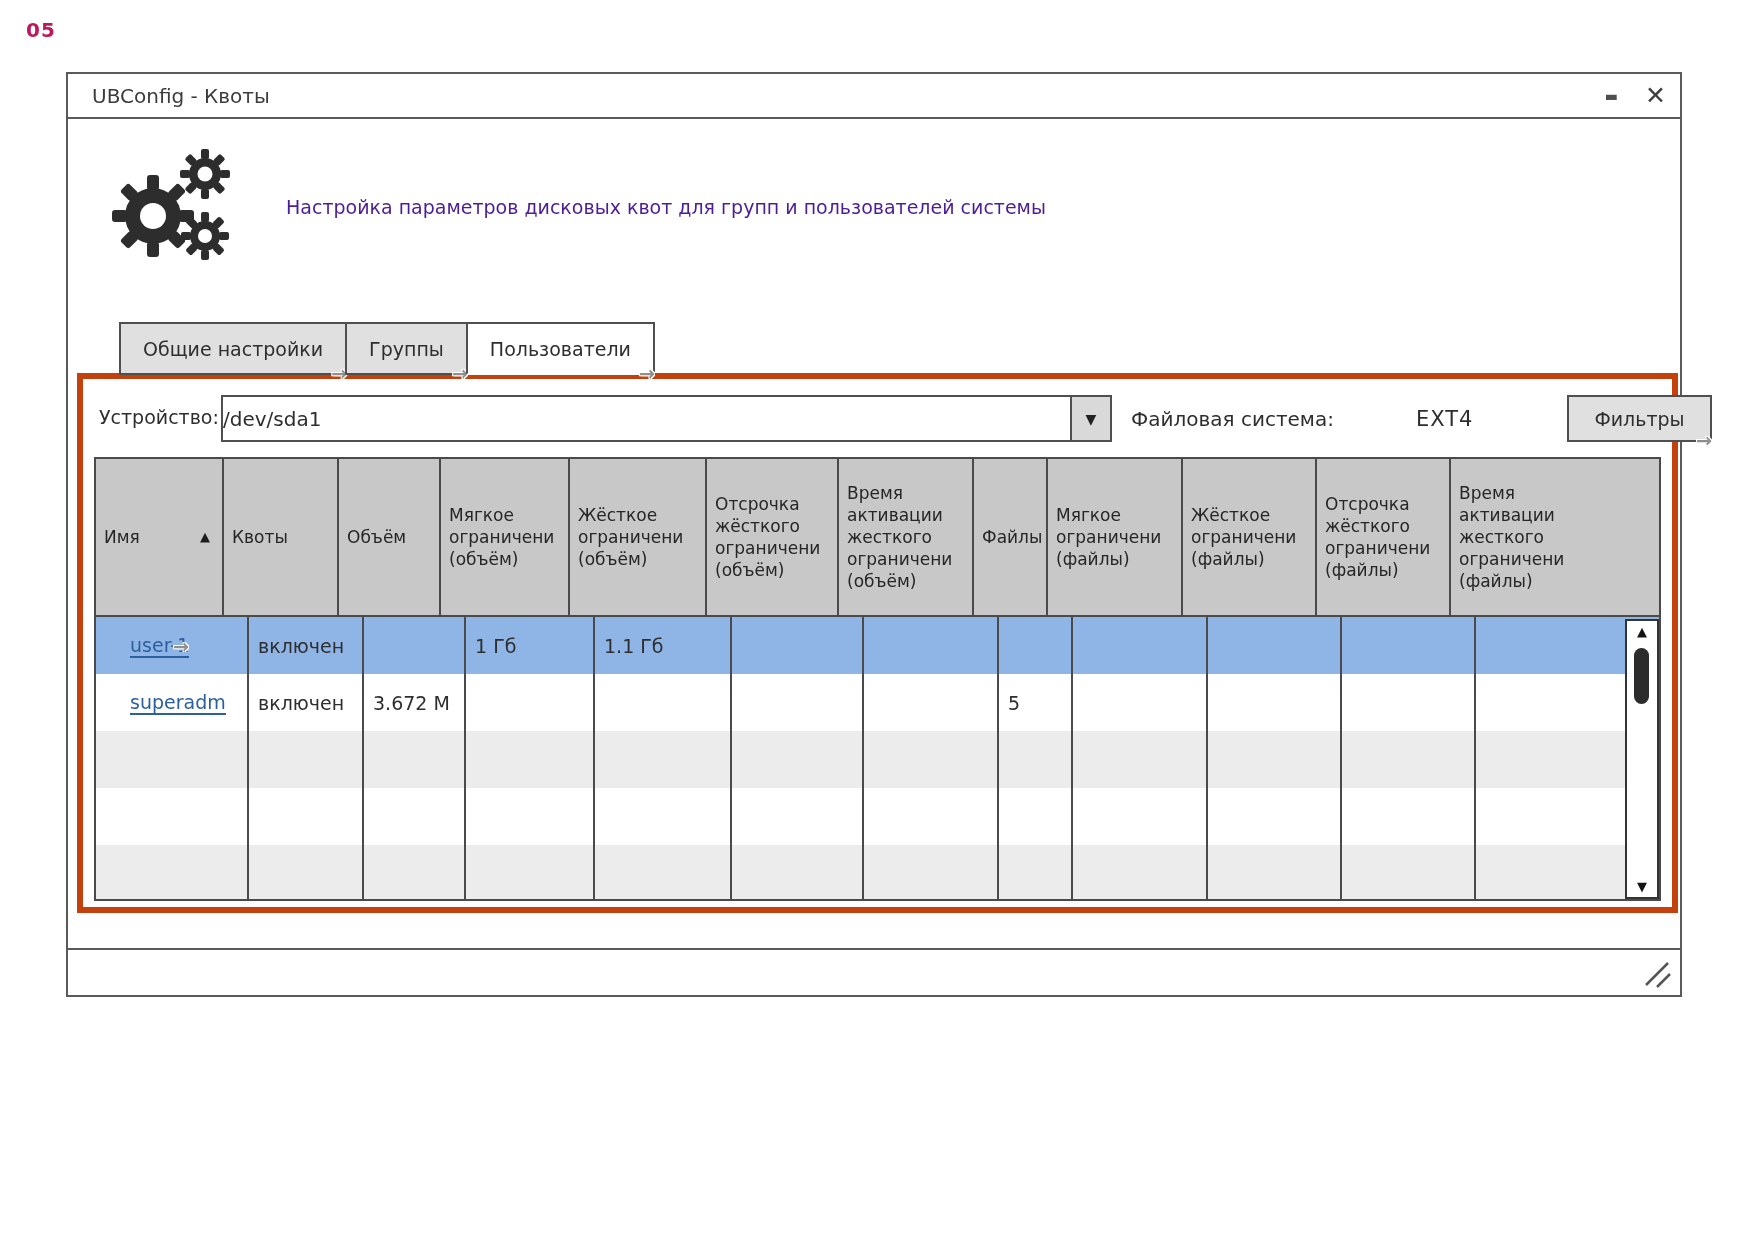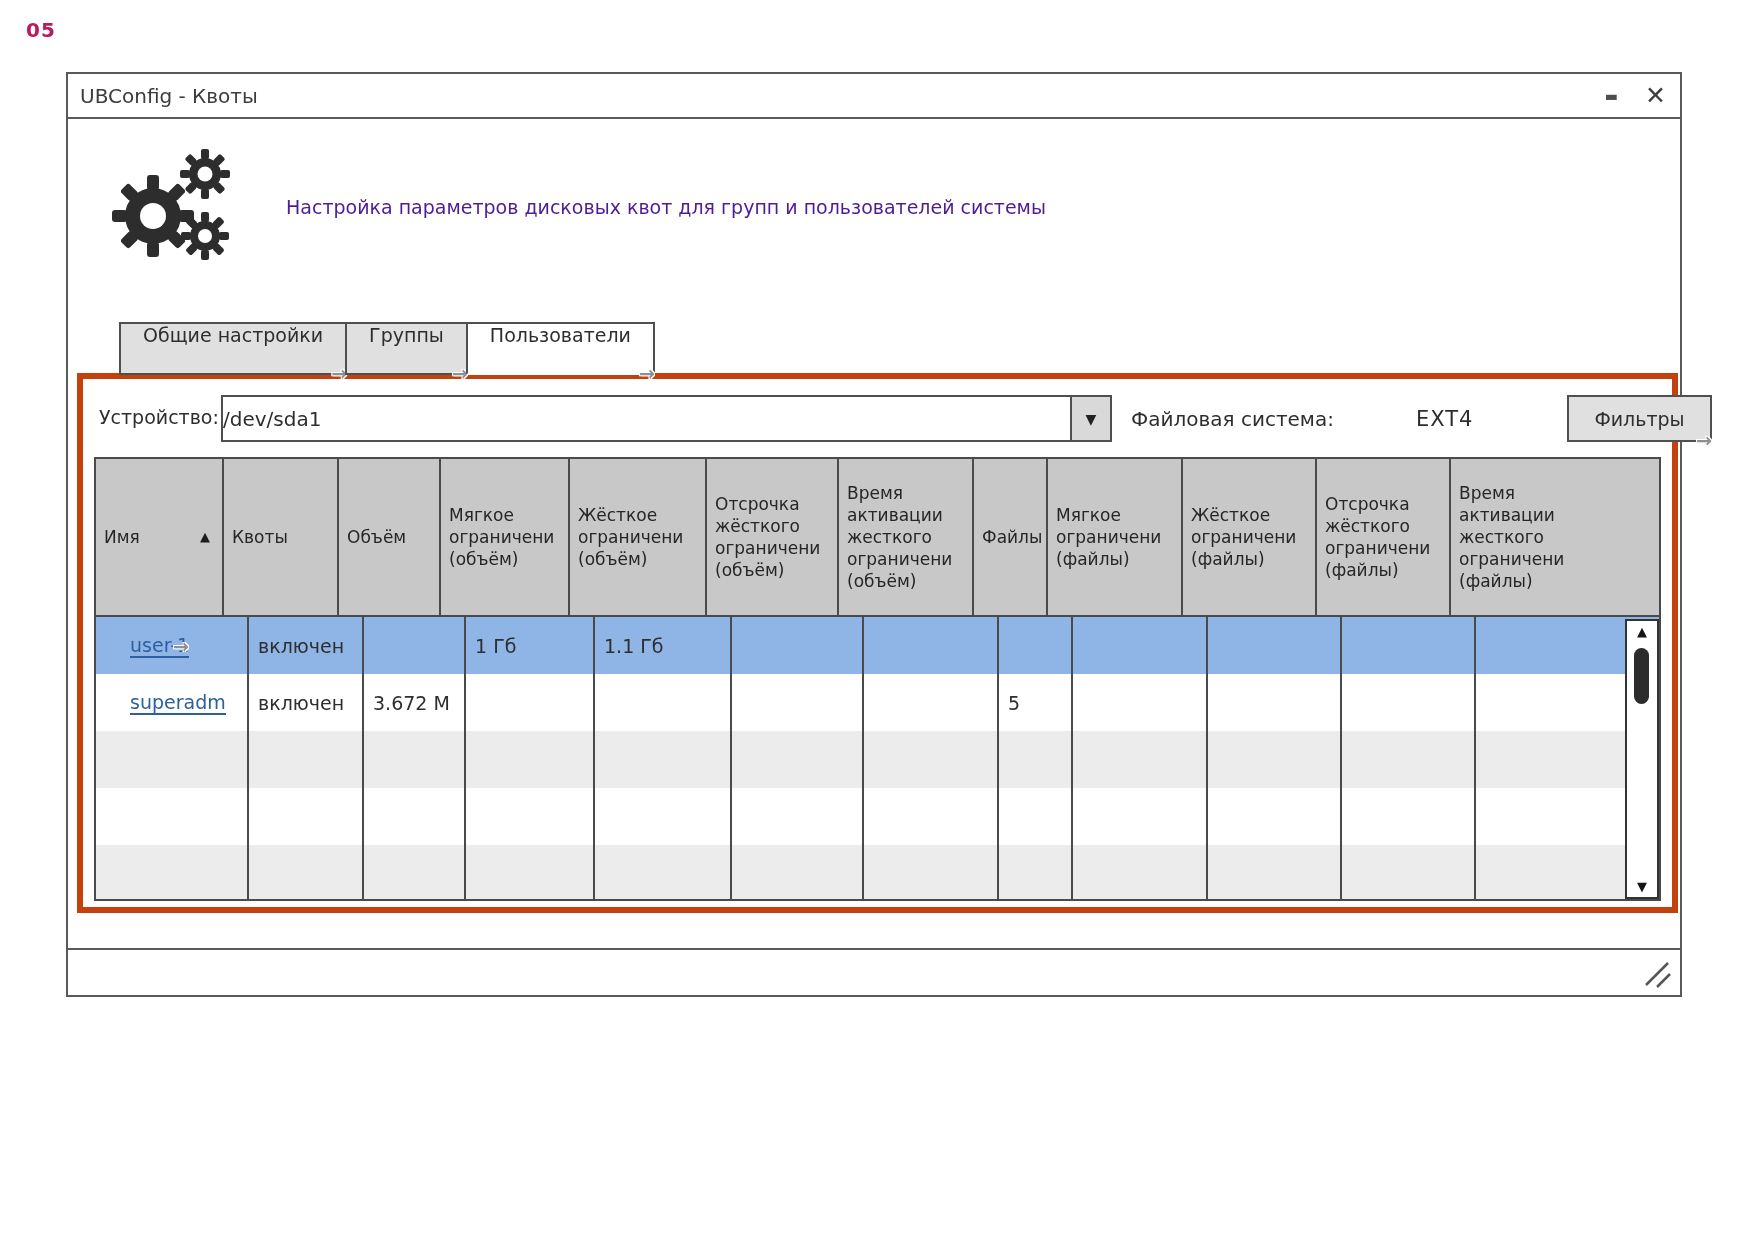--- a/index.html
+++ b/index.html
@@ -6,29 +6,29 @@
   body{
     width:1753px;height:1240px;background:#ffffff;position:relative;
     font-family:"DejaVu Sans","Liberation Sans",sans-serif;color:#333;
     overflow:hidden;
   }
   .page-label{position:absolute;left:26px;top:18px;font-size:20px;font-weight:bold;color:#be185d;letter-spacing:1px;}
 
   .window{position:absolute;left:66px;top:72px;width:1612px;height:921px;border:2px solid #5a5a5a;background:#fff;}
 
   .titlebar{position:absolute;left:0;top:0;right:0;height:43px;border-bottom:2px solid #5a5a5a;display:flex;align-items:center;background:#fff;}
-  .title{padding-left:12px;font-size:20px;color:#3c3c3c;}
+  .title{padding-left:24px;font-size:20px;color:#3c3c3c;}
   .btn-min{position:absolute;right:62px;top:0;height:43px;display:flex;align-items:center;cursor:pointer;color:#4e4e4e;font-size:14px;}
   .btn-close{position:absolute;right:14px;top:0;height:43px;display:flex;align-items:center;font-size:25px;color:#3e3e3e;font-weight:bold;cursor:pointer;}
 
   .hero-icon{position:absolute;left:37px;top:74px;width:130px;height:118px;}
   .description{position:absolute;left:218px;top:122px;font-size:19px;color:#4c1d95;white-space:nowrap;}
 
   .tabs{position:absolute;left:51px;top:248px;display:flex;z-index:3;}
-  .tab{position:relative;height:49px;padding:0 22px;display:flex;background:#e0e0e0;
+  .tab{position:relative;height:49px;padding:0 22px;display:flex;align-items:center;background:#e0e0e0;
        border:2px solid #4f4f4f;margin-left:-2px;font-size:19px;color:#2e2e2e;cursor:pointer;white-space:nowrap;}
   .tab:first-child{margin-left:0;}
   .tab.active{background:#ffffff;border-bottom-color:#ffffff;z-index:4;}
 
   .link-arrow{position:absolute;right:-2px;bottom:-10px;font-size:19px;font-weight:bold;color:#8f8f8f;line-height:1;
       text-shadow:-1px -1px 0 #fff,1px -1px 0 #fff,-1px 1px 0 #fff,1px 1px 0 #fff;pointer-events:none;}
 
   .panel{position:absolute;left:9px;top:299px;width:1589px;height:528px;border:6px solid #c2410c;background:#fff;z-index:2;}
 
   .dev-label{position:absolute;left:16px;top:27px;font-size:19px;color:#2e2e2e;}

